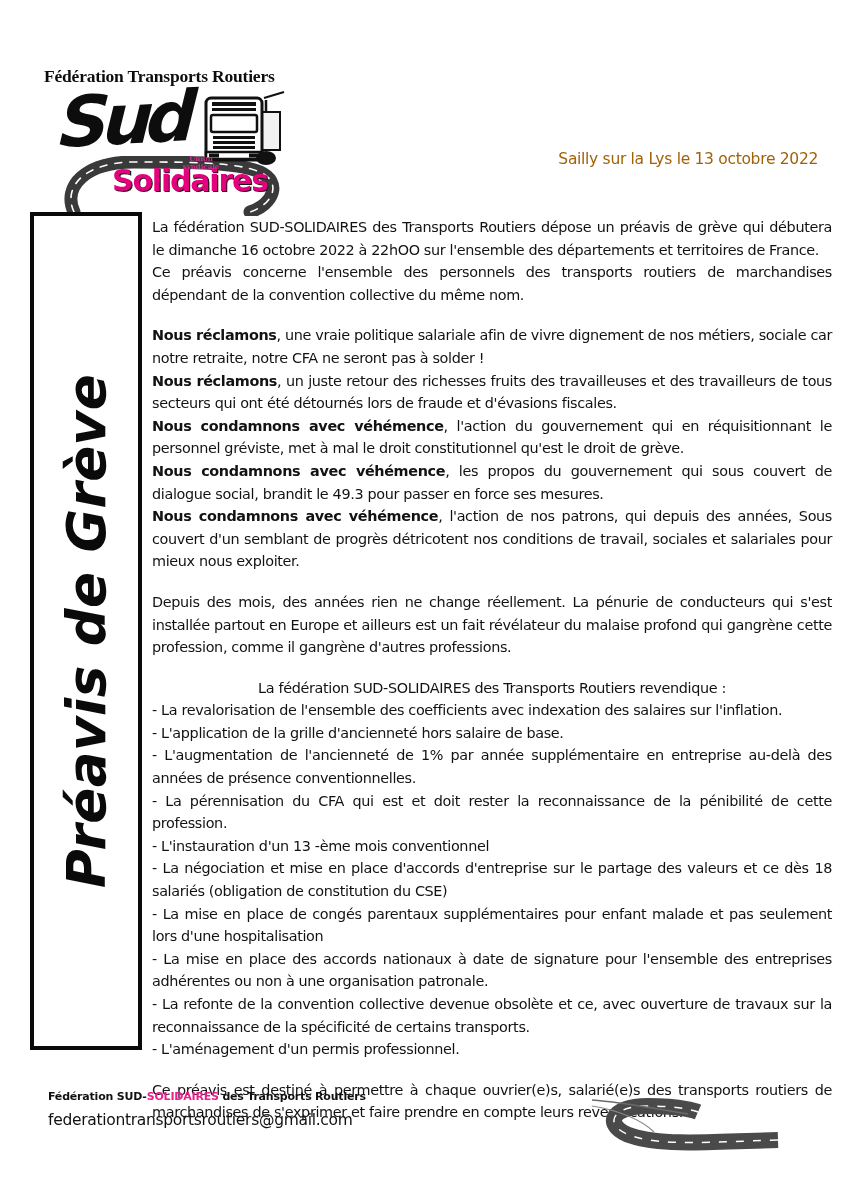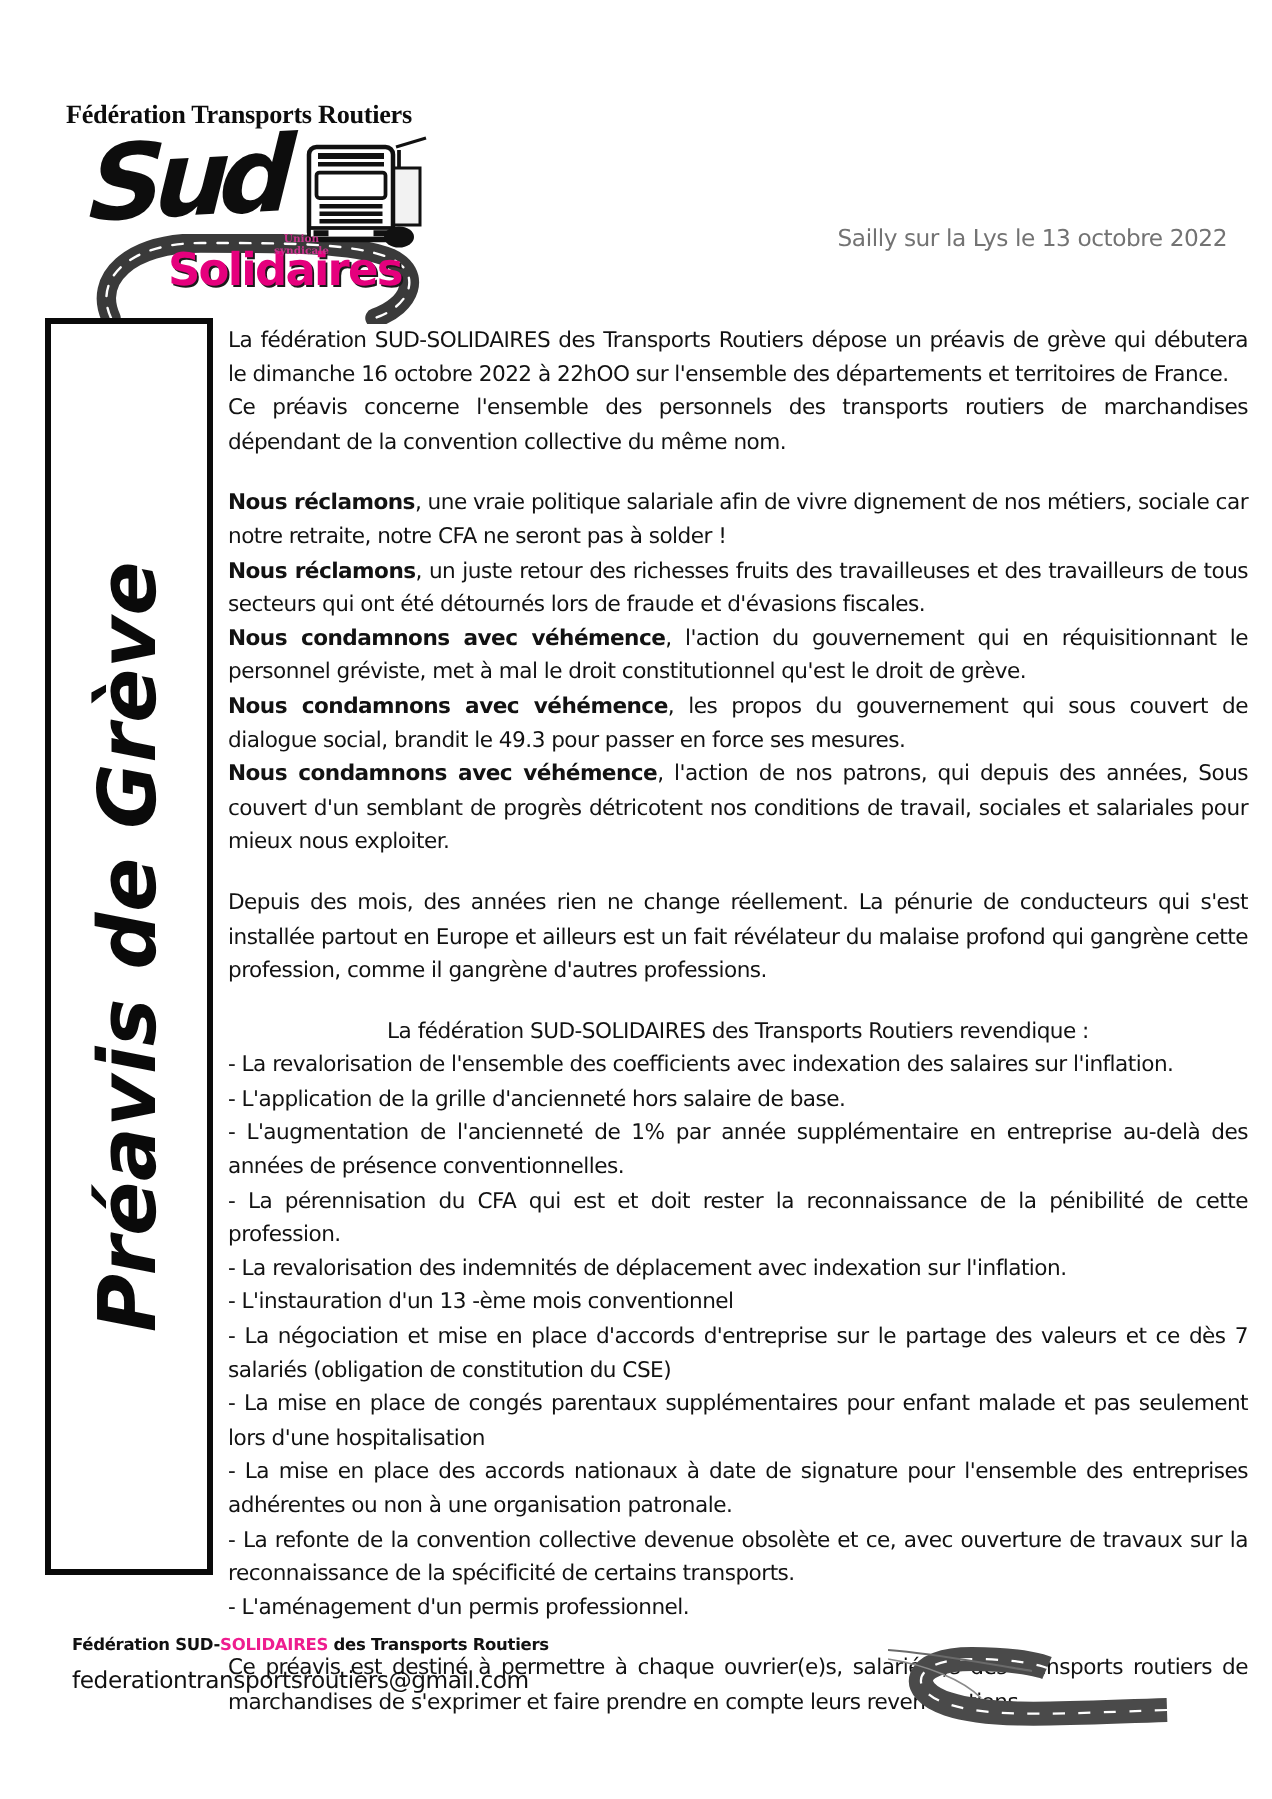--- a/index.html
+++ b/index.html
@@ -101,21 +101,21 @@
     z-index: 5;
   }
 
   .doc-date {
     position: absolute;
     right: 30px;
     top: 150px;
     font-family: "DejaVu Sans", sans-serif;
     font-size: 15.5px;
     letter-spacing: -0.3px;
-    color: #737373;
+    color: #a16207;
     white-space: nowrap;
   }
 
   
   .side-box {
     position: absolute;
     left: 30px;
     top: 212px;
     width: 112px;
     height: 838px;
@@ -279,23 +279,22 @@
     <p class="para">Depuis des mois, des années rien ne change réellement. La pénurie de conducteurs qui s'est installée partout en Europe et ailleurs est un fait révélateur du malaise profond qui gangrène cette profession, comme il gangrène d'autres professions.</p>
 
     <div class="gap-md"></div>
 
     <p class="para nojust">La fédération SUD-SOLIDAIRES des Transports Routiers revendique :</p>
     <div id="demands-list">
         <p class="para list-line">- La revalorisation de l'ensemble des coefficients avec indexation des salaires sur l'inflation.</p>
         <p class="para list-line">- L'application de la grille d'ancienneté hors salaire de base.</p>
         <p class="para list-line">- L'augmentation de l'ancienneté de 1% par année supplémentaire en entreprise au-delà des années de présence conventionnelles.</p>
         <p class="para list-line">- La pérennisation du CFA qui est et doit rester la reconnaissance de la pénibilité de cette profession.</p>
-        <p class="para list-line">- La revalorisation des indemnités de déplacement avec indexation sur l'inflation.</p>
         <p class="para list-line">- L'instauration d'un 13 -ème mois conventionnel</p>
-        <p class="para list-line">- La négociation et mise en place d'accords d'entreprise sur le partage des valeurs et ce dès 7 salariés (obligation de constitution du CSE)</p>
+        <p class="para list-line">- La négociation et mise en place d'accords d'entreprise sur le partage des valeurs et ce dès 18 salariés (obligation de constitution du CSE)</p>
         <p class="para list-line">- La mise en place de congés parentaux supplémentaires pour enfant malade et pas seulement lors d'une hospitalisation</p>
         <p class="para list-line">- La mise en place des accords nationaux à date de signature pour l'ensemble des entreprises adhérentes ou non à une organisation patronale.</p>
         <p class="para list-line">- La refonte de la convention collective devenue obsolète et ce, avec ouverture de travaux sur la reconnaissance de la spécificité de certains transports.</p>
         <p class="para list-line">- L'aménagement d'un permis professionnel.</p>
       </div>
 
     <div class="gap-md"></div>
 
     <p class="para">Ce préavis est destiné à permettre à chaque ouvrier(e)s, salarié(e)s des transports routiers de marchandises de s'exprimer et faire prendre en compte leurs revendications.</p>
 

